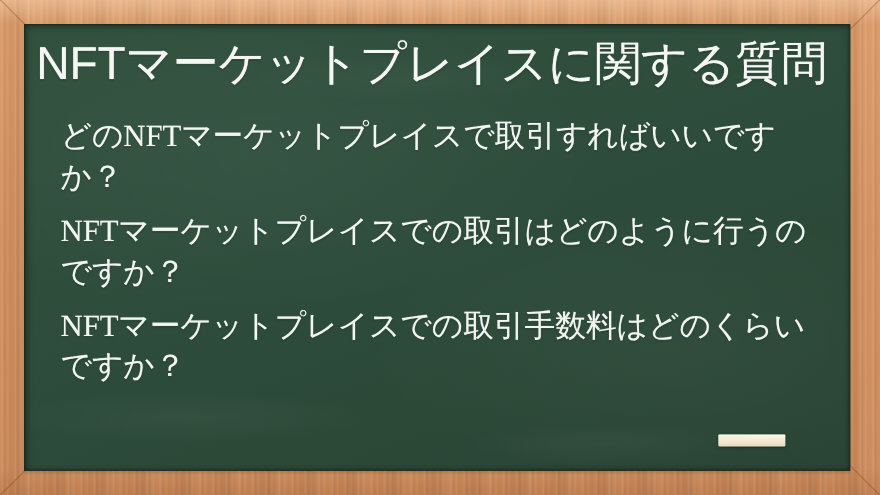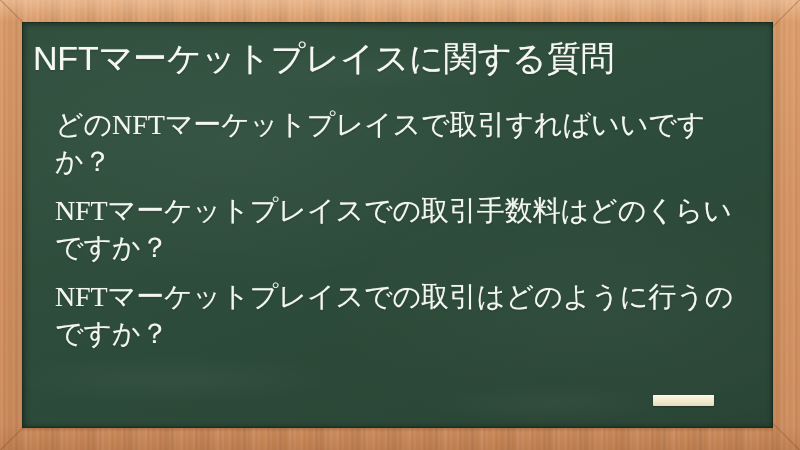--- a/index.html
+++ b/index.html
@@ -111,21 +111,21 @@
     padding: 0;
   }
 
   
   .title {
     position: absolute;
     left: 11px;
     top: 5px;
     width: 720px;
     color: #f4f7f2;
-    font-size: 34px;
+    font-size: 42px;
     line-height: 62px;
     font-weight: 400;
     letter-spacing: -0.2px;
     white-space: nowrap;
     text-shadow:
       0 0 1px rgba(255,255,255,0.55),
       0 1px 2px rgba(0,0,0,0.30);
   }
 
   
@@ -190,22 +190,22 @@
   <div class="miter bl"></div>
   <div class="miter br"></div>
 
   <div class="board">
     <div class="board-inner">
 
       <div class="title">NFTマーケットプレイスに関する質問</div>
 
       <ul class="question-list">
         <li class="question-item">どのNFTマーケットプレイスで取引すればいいですか？</li>
+        <li class="question-item">NFTマーケットプレイスでの取引はどのように行うのですか？</li>
         <li class="question-item">NFTマーケットプレイスでの取引手数料はどのくらいですか？</li>
-        <li class="question-item">NFTマーケットプレイスでの取引はどのように行うのですか？</li>
       </ul>
 
     </div>
   </div>
 
   <div class="ledge"></div>
   <div class="chalk-stick"></div>
 
 </div>
 

